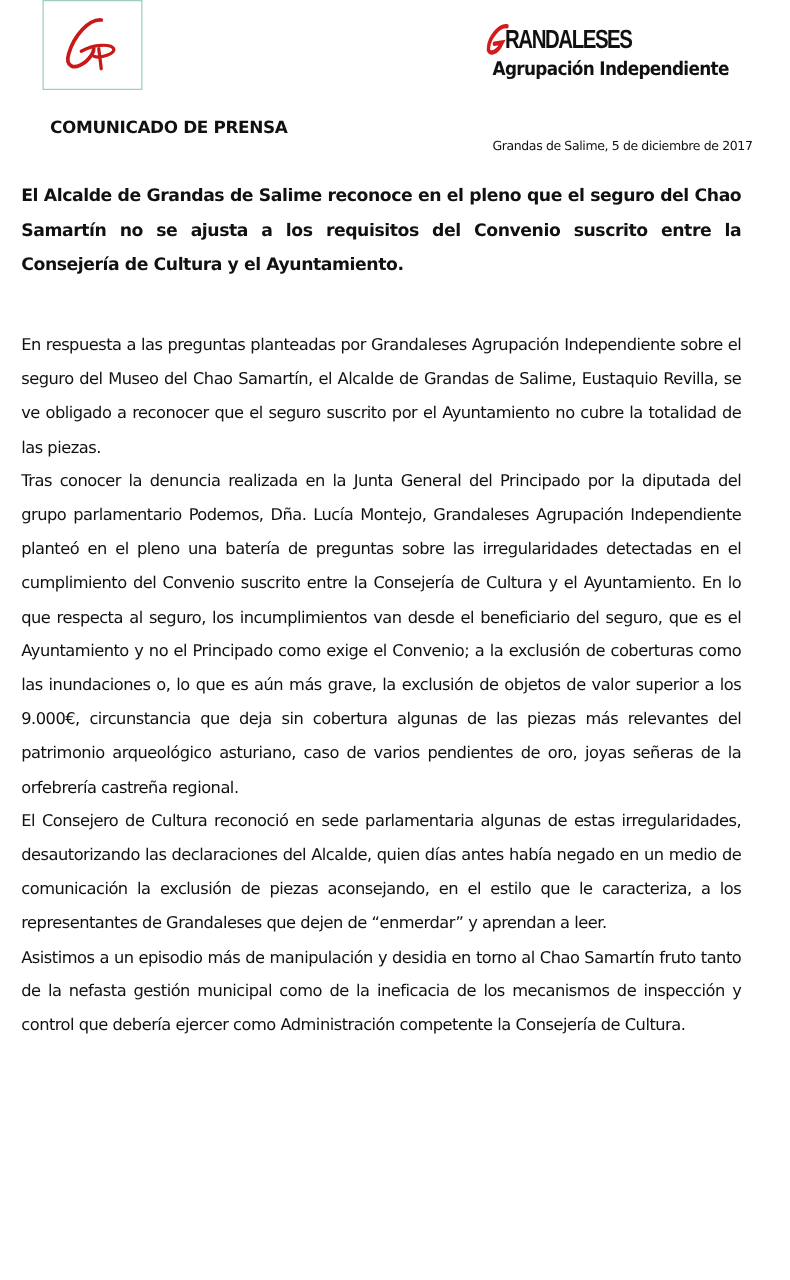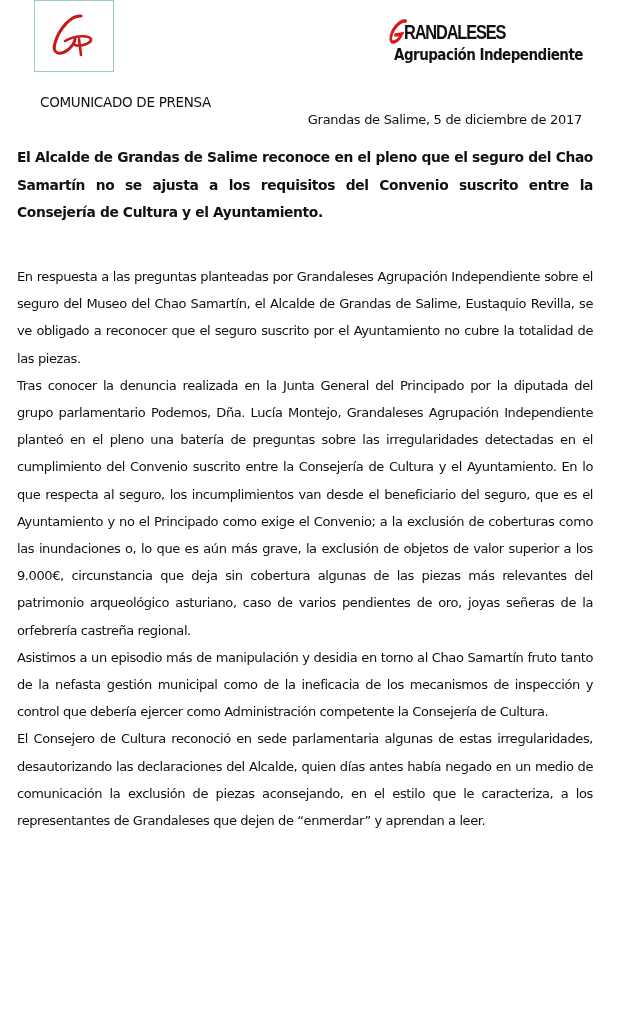--- a/index.html
+++ b/index.html
@@ -9,23 +9,23 @@
               border: 1px solid #9fcdbf; box-sizing: border-box; background: #fff; }
   .logo-box svg { position: absolute; left: 0; top: 0; }
   .brand { position: absolute; left: 350px; top: 20px; margin-left: 40px; }
   .brand-name { position: relative; font-family: "Liberation Sans", sans-serif; font-weight: bold;
                 font-size: 21px; letter-spacing: -1.5px; transform: scaleX(0.78); transform-origin: left;
                 color: #111; line-height: 24px; height: 24px; white-space: nowrap; }
   .brand-g { display: inline-block; width: 18px; }
   .brand-g-svg { position: absolute; left: -2px; top: -2px; }
   .brand-sub { font-family: "DejaVu Sans", sans-serif; font-weight: bold; font-size: 15px;
                color: #111; margin-left: 4px; margin-top: 2px; letter-spacing: -0.6px; transform: scaleX(0.9); transform-origin: left; white-space: nowrap; }
-  .press-label { position: absolute; left: 40px; top: 94px; font-weight: normal; font-size: 13.5px;
+  .press-label { position: absolute; left: 40px; top: 94px; font-weight: bold; font-size: 13.5px;
                  letter-spacing: -0.3px; }
-  .dateline { position: absolute; right: 50px; top: 112px; font-size: 13px; letter-spacing: -0.3px; }
+  .dateline { position: absolute; right: 30px; top: 112px; font-size: 10px; letter-spacing: -0.3px; }
   .headline { position: absolute; left: 17px; top: 144px; width: 576px; font-weight: bold;
               font-size: 13.8px; line-height: 27.5px; text-align: justify; letter-spacing: -0.35px; }
   .body { position: absolute; left: 17px; top: 263px; width: 576px; font-size: 13px;
           line-height: 27.2px; letter-spacing: -0.4px; }
   .body p { margin: 0; text-align: justify; }
 </style>
 </head>
 <body>
 
 <div class="logo-box">
@@ -47,15 +47,15 @@
 </div>
 
 <div class="press-label">COMUNICADO DE PRENSA</div>
 <div class="dateline">Grandas de Salime, 5 de diciembre de 2017</div>
 
 <div class="headline">El Alcalde de Grandas de  Salime reconoce en el pleno que el seguro del Chao Samartín no se ajusta a los requisitos del Convenio suscrito entre la Consejería de Cultura y el Ayuntamiento.</div>
 
 <div class="body">
   <p>En respuesta a las preguntas planteadas por Grandaleses Agrupación Independiente sobre el seguro del Museo del Chao Samartín, el Alcalde de Grandas de Salime, Eustaquio Revilla, se ve obligado a reconocer que el seguro suscrito por el Ayuntamiento no cubre la totalidad de las piezas.</p>
   <p>Tras conocer la denuncia realizada en la Junta General del Principado por la diputada del grupo parlamentario Podemos, Dña. Lucía Montejo, Grandaleses Agrupación Independiente planteó en el pleno una batería de preguntas sobre las irregularidades detectadas en el cumplimiento del Convenio suscrito entre la Consejería de Cultura y el Ayuntamiento.  En lo que respecta al seguro, los incumplimientos van desde el beneficiario del seguro, que es el Ayuntamiento y no el Principado como exige el Convenio; a la exclusión de coberturas como las inundaciones o, lo que es aún más grave, la exclusión de objetos de valor superior a los 9.000€, circunstancia que deja sin cobertura algunas de las piezas más relevantes del patrimonio arqueológico asturiano, caso de varios pendientes de oro, joyas señeras de la orfebrería castreña regional.</p>
+  <p>El Consejero de Cultura reconoció en sede parlamentaria algunas de estas irregularidades, desautorizando las declaraciones del  Alcalde, quien días antes había negado en un medio de comunicación la exclusión de piezas aconsejando, en el estilo que le caracteriza, a los representantes de Grandaleses que dejen de “enmerdar” y aprendan a leer.</p>
   <p>Asistimos a un episodio más de manipulación y desidia en torno al Chao Samartín fruto tanto de la nefasta gestión municipal como de la ineficacia de los mecanismos de inspección y control que debería ejercer como Administración competente la Consejería de Cultura.</p>
-  <p>El Consejero de Cultura reconoció en sede parlamentaria algunas de estas irregularidades, desautorizando las declaraciones del  Alcalde, quien días antes había negado en un medio de comunicación la exclusión de piezas aconsejando, en el estilo que le caracteriza, a los representantes de Grandaleses que dejen de “enmerdar” y aprendan a leer.</p>
 </div>
 
 </body></html>

